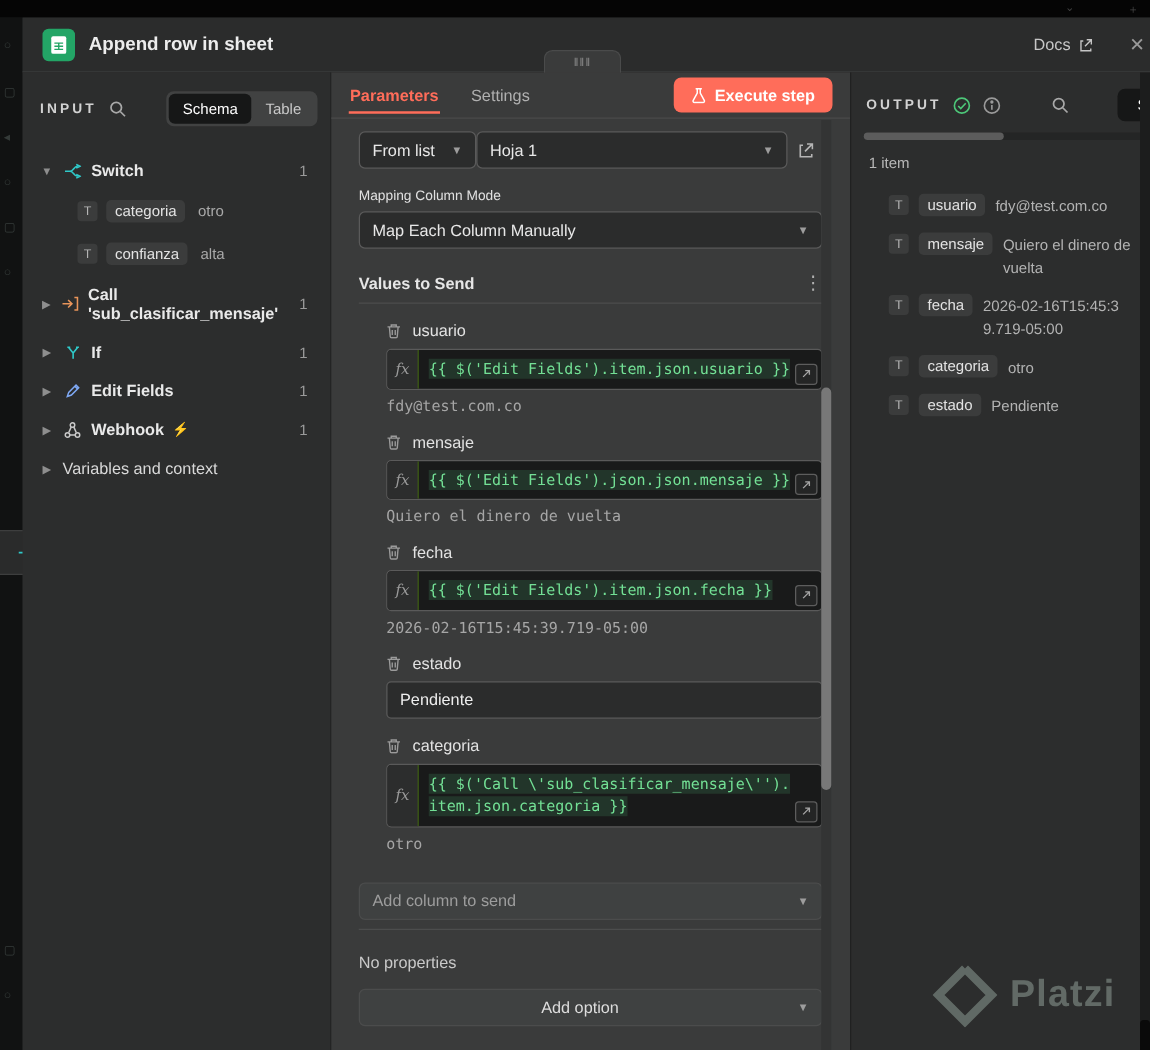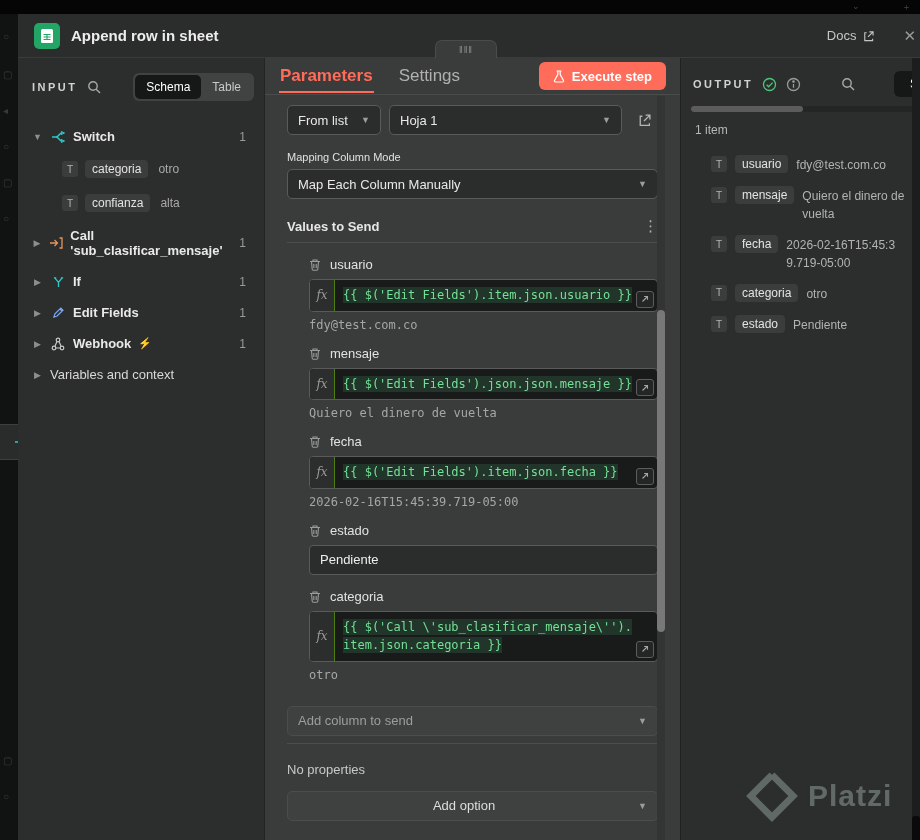--- a/index.html
+++ b/index.html
@@ -46,27 +46,27 @@
   .trow.child { padding-left:36px; }
   .t-ic { width:16px; height:16px; background:#3b3c3c; border-radius:3px; color:#b5b5b5; font-size:10px;
     display:flex; align-items:center; justify-content:center; flex:none; }
   .key-pill { background:#3b3c3c; padding:2px 7px; border-radius:4px; font-size:12px; color:#e3e3e3; }
   .kv-val { color:#a9a9a9; font-size:12px; margin-left:3px; }
   .bolt { color:#ff6d5a; font-size:11px; }
 
   
   .main-panel { left:265px; top:58px; width:415px; height:782px; background:#3a3b3b; }
   .mp-header { height:37px; display:flex; align-items:center; gap:24px; padding:0 14px; border-bottom:1px solid #4a4b4b; }
-  .tab { font-size:17px; color:#b0b0b0; padding:6px 1px; position:relative; cursor:pointer; }
+  .tab { font-size:13px; color:#b0b0b0; padding:6px 1px; position:relative; cursor:pointer; }
   .tab.active { color:#ff6d5a; font-weight:bold; }
   .tab.active::after { content:""; position:absolute; left:0; right:0; bottom:-1px; height:2px; background:#ff6d5a; }
   .exec-btn { margin-left:auto; background:#ff6d5a; color:#fff; font-size:13px; font-weight:bold; padding:0 14px; height:28px;
     border-radius:6px; display:flex; align-items:center; gap:7px; cursor:pointer; border:none; }
   .mp-body { padding:10px 22px 0 22px; height:745px; overflow:hidden; }
-  .row1 { display:flex; gap:8px; align-items:center; }
+  .row1 { display:flex; gap:0; align-items:center; }
   .sel { background:#2b2c2c; border:1px solid #5a5a5a; border-radius:5px; color:#e8e8e8; font-size:13px; height:30px;
     display:flex; align-items:center; padding:0 10px; gap:8px; cursor:pointer; }
   .sel .caret { margin-left:auto; color:#9d9d9d; font-size:9px; }
   .sel.small { width:94px; flex:none; }
   .sel.grow { flex:1; }
   .sel.muted { background:#3f4141; border:1px solid #4b4c4c; color:#9d9d9d; }
   .icon-btn { width:28px; height:28px; display:flex; align-items:center; justify-content:center; cursor:pointer; flex:none; }
   .lbl { font-size:11px; color:#e0e0e0; margin:16px 0 6px; }
   .sect { display:flex; align-items:center; margin-top:18px; }
   .sect-lbl { font-size:13px; font-weight:bold; color:#e6e6e6; }

